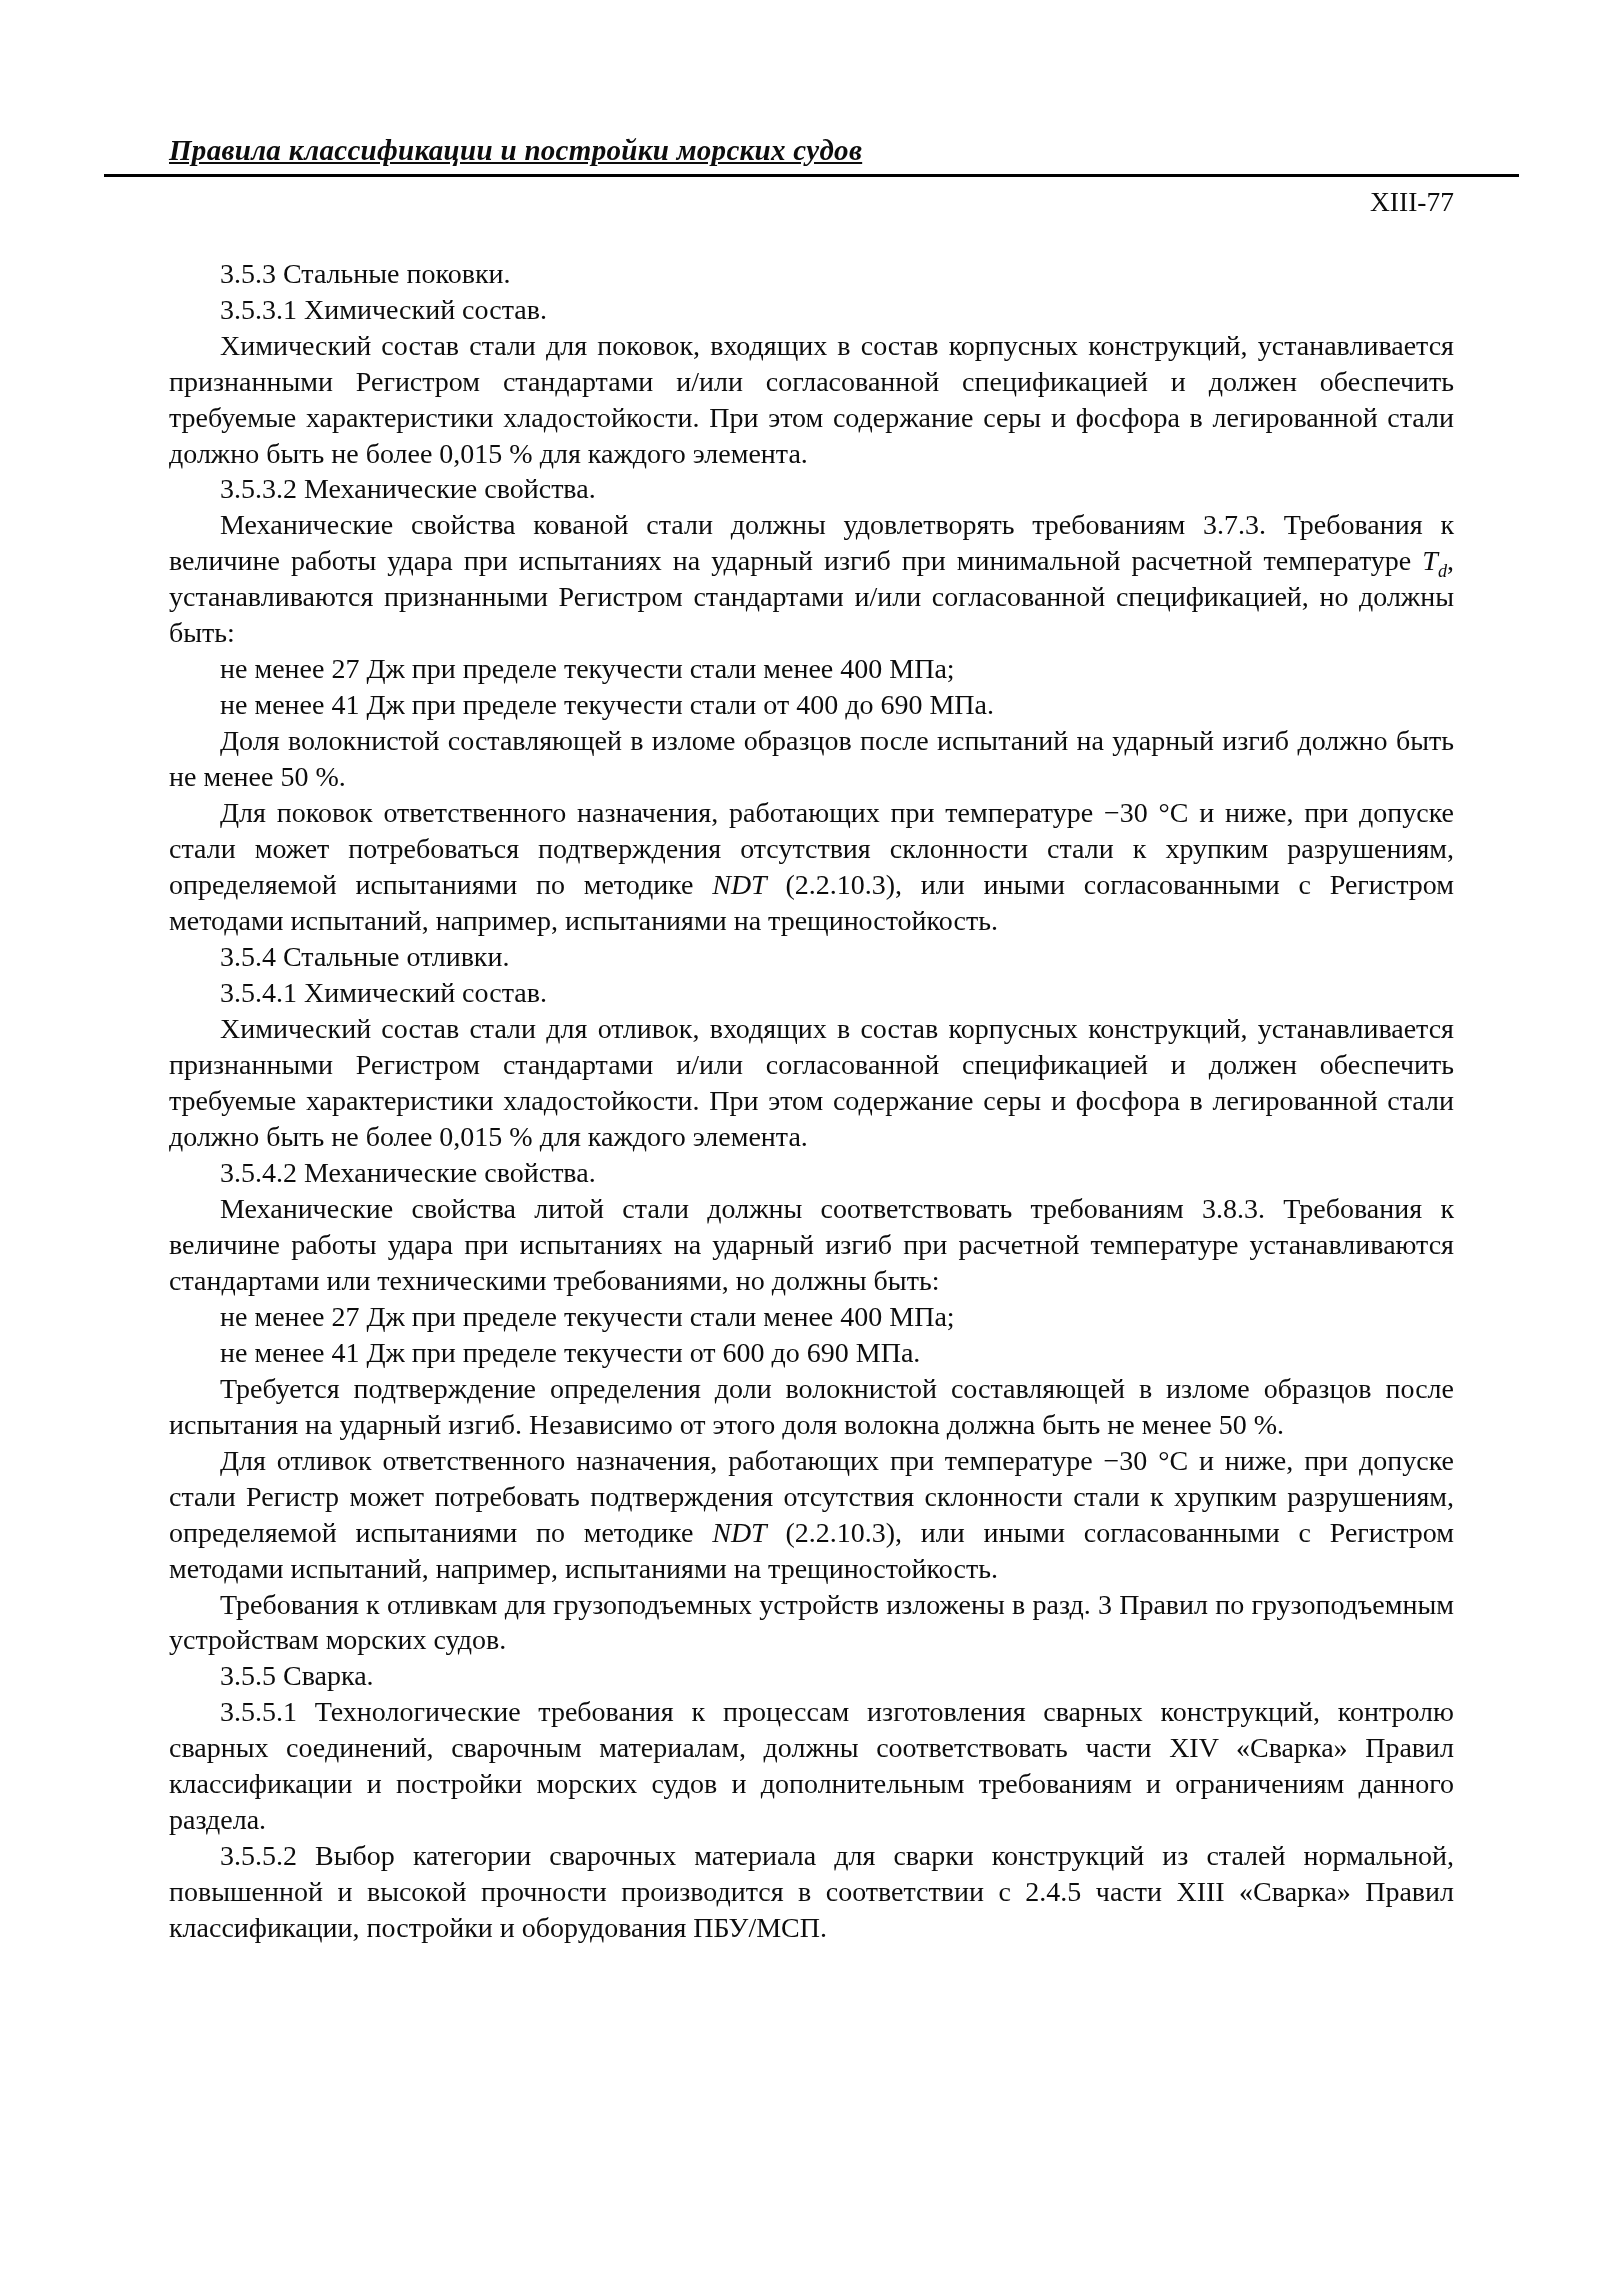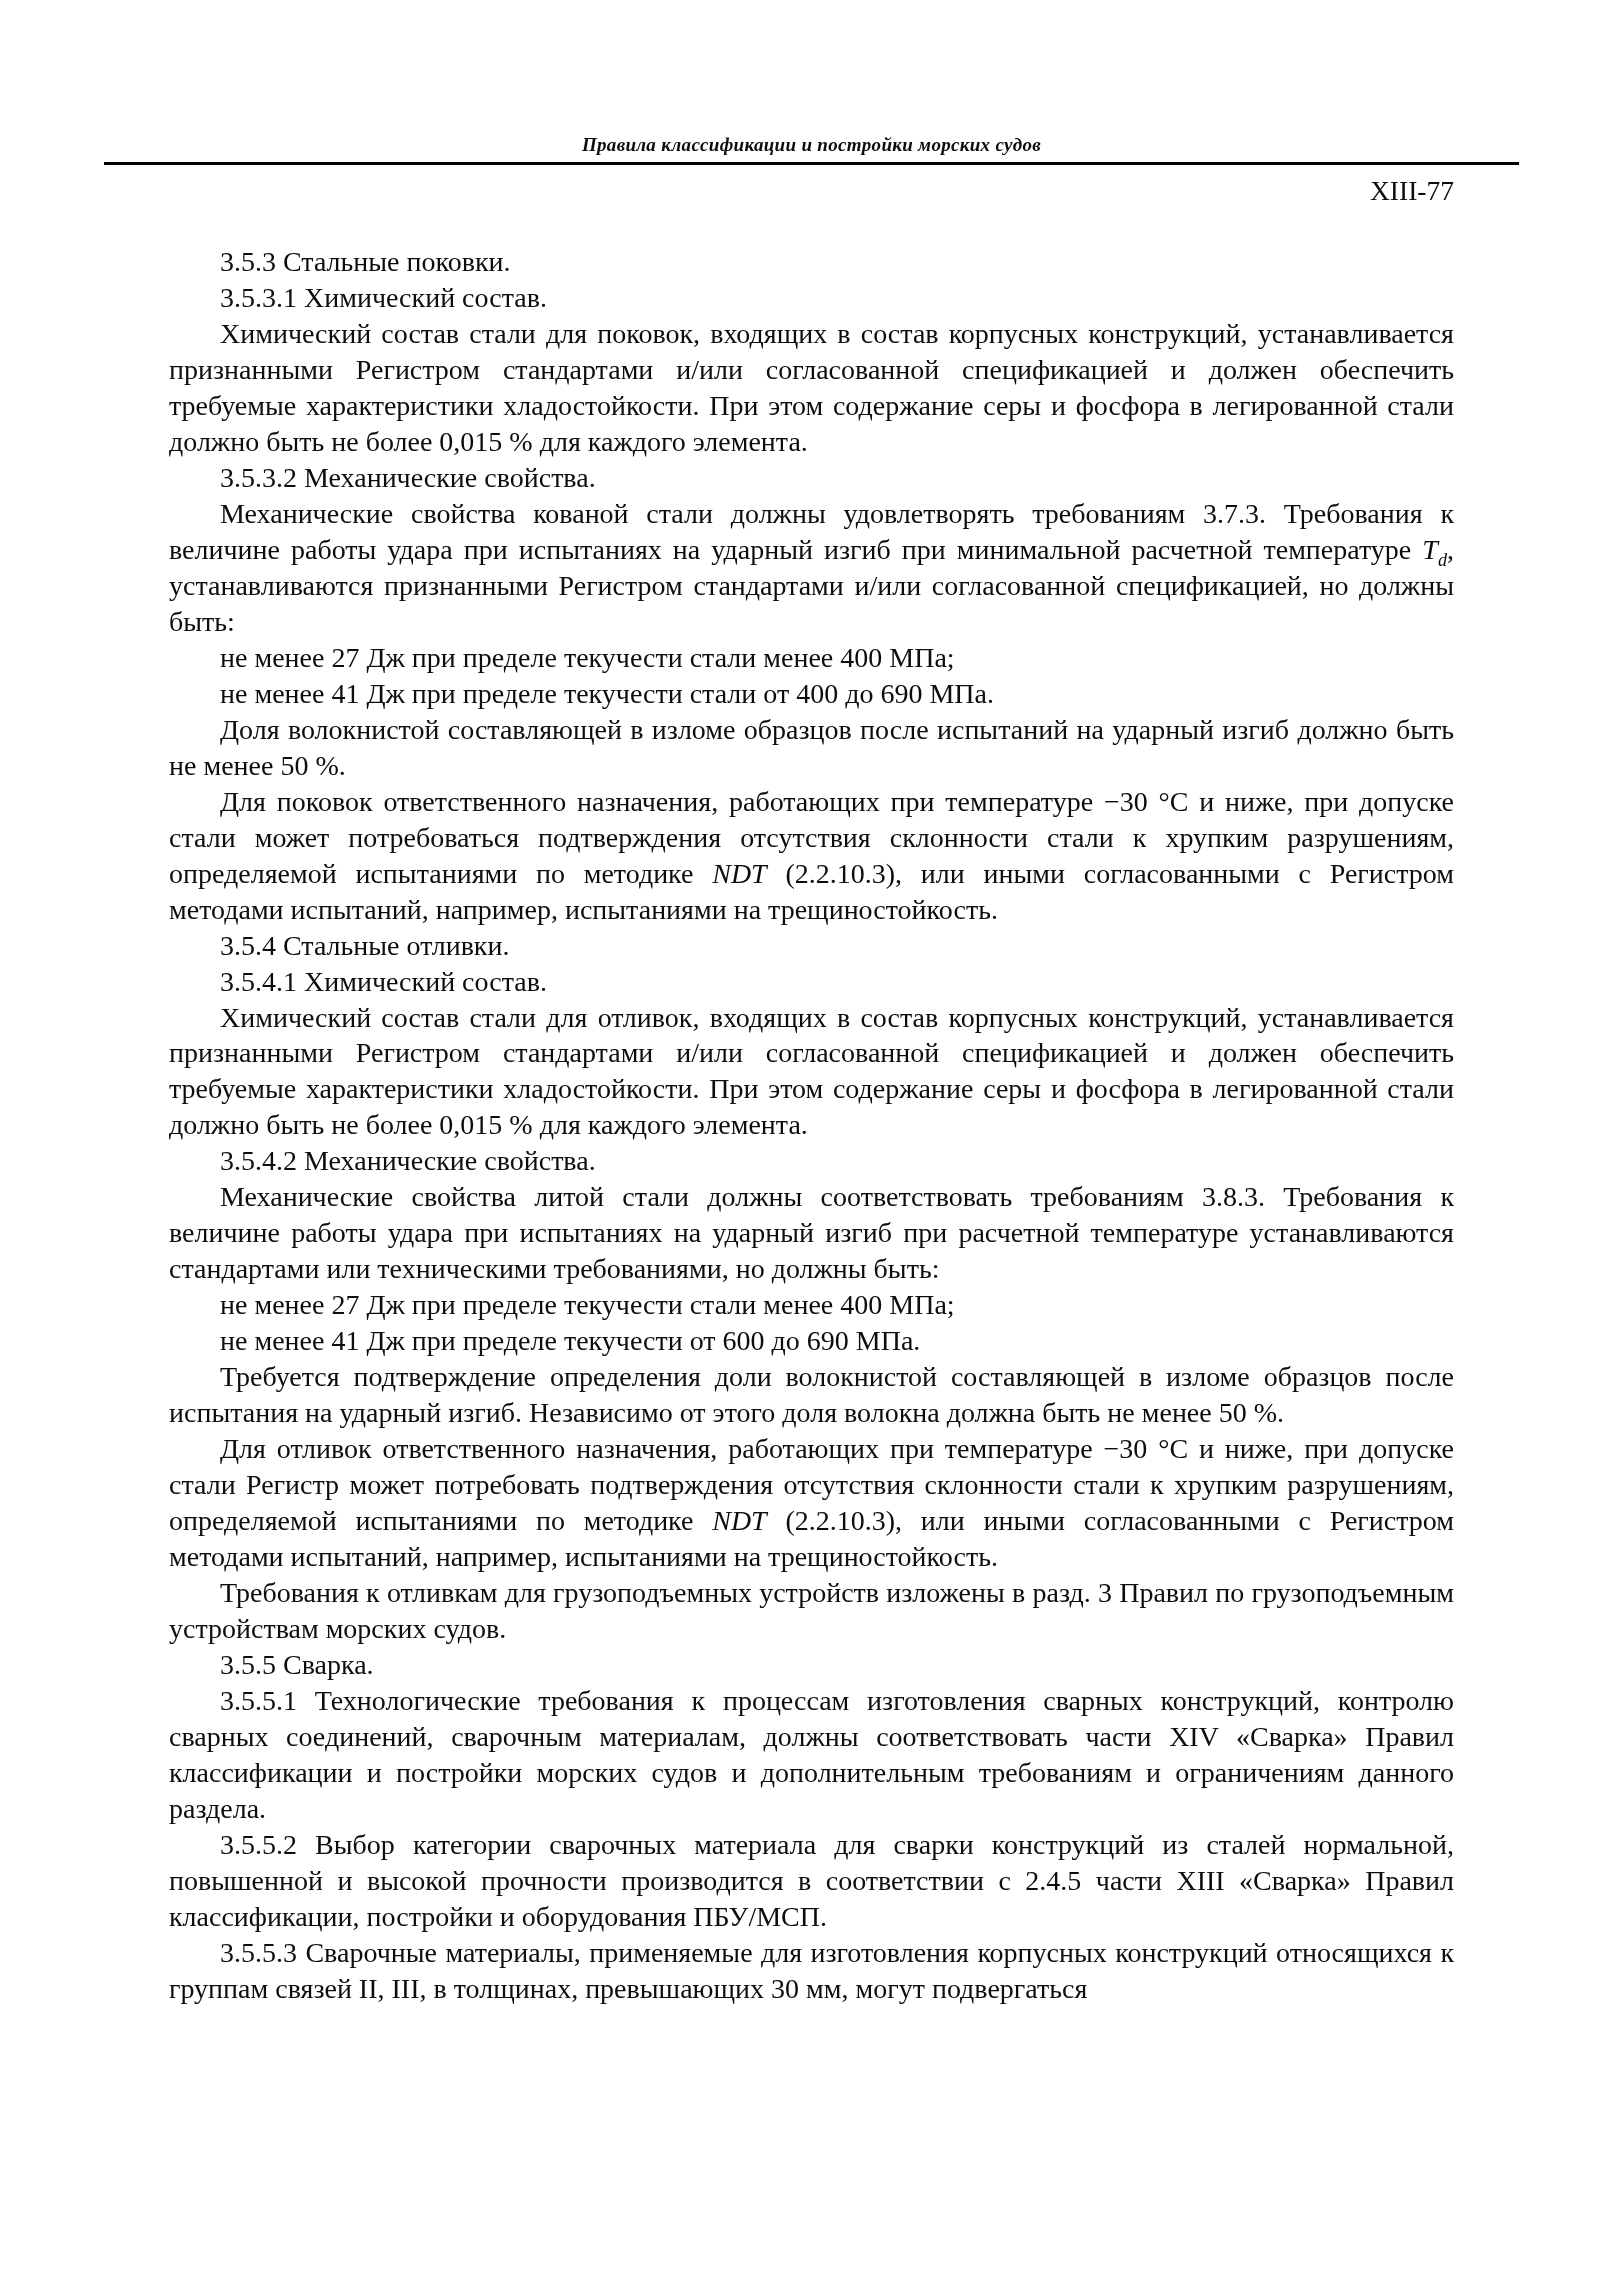--- a/index.html
+++ b/index.html
@@ -15,26 +15,27 @@
     color: #0d0d0d;
   }
   .page {
     box-sizing: border-box;
     width: 1623px;
     height: 2295px;
     padding: 134px 169px 0 169px;
     position: relative;
   }
   .running-head {
-    text-align: center;
+    text-align: left;
     font-style: italic;
     font-weight: bold;
-    font-size: 19px;
+    font-size: 29px;
     line-height: 1.15;
     letter-spacing: 0.3px;
+    text-decoration: underline;
   }
   .head-rule {
     height: 0;
     border: 0;
     border-top: 3.9px solid #000;
     margin: 6.5px -65px 0 -65px;
   }
   .page-number {
     text-align: right;
     font-size: 27.5px;
@@ -84,16 +85,15 @@
       <p class="para body"><span class="b">3.5.4.2</span><span> Механические свойства.</span></p>
       <p class="para body"><span>Механические свойства литой стали должны соответствовать требованиям 3.8.3. Требования к величине работы удара при испытаниях на ударный изгиб при расчетной температуре устанавливаются стандартами или техническими требованиями, но должны быть:</span></p>
       <p class="para list"><span>не менее 27 Дж при пределе текучести стали менее 400 МПа;</span></p>
       <p class="para list"><span>не менее 41 Дж при пределе текучести от 600 до 690 МПа.</span></p>
       <p class="para body"><span>Требуется подтверждение определения доли волокнистой составляющей в изломе образцов после испытания на ударный изгиб. Независимо от этого доля волокна должна быть не менее 50 %.</span></p>
       <p class="para body"><span>Для отливок ответственного назначения, работающих при температуре −30 °С и ниже, при допуске стали Регистр может потребовать подтверждения отсутствия склонности стали к хрупким разрушениям, определяемой испытаниями по методике </span><span class="i">NDT</span><span> (2.2.10.3), или иными согласованными с Регистром методами испытаний, например, испытаниями на трещиностойкость.</span></p>
       <p class="para body"><span>Требования к отливкам для грузоподъемных устройств изложены в разд. 3 Правил по грузоподъемным устройствам морских судов.</span></p>
       <p class="para heading"><span class="b">3.5.5 Сварка.</span></p>
       <p class="para body"><span class="b">3.5.5.1</span><span> Технологические требования к процессам изготовления сварных конструкций, контролю сварных соединений, сварочным материалам, должны соответствовать части XIV «Сварка» Правил классификации и постройки морских судов и дополнительным требованиям и ограничениям данного раздела.</span></p>
       <p class="para body"><span class="b">3.5.5.2</span><span> Выбор категории сварочных материала для сварки конструкций из сталей нормальной, повышенной и высокой прочности производится в соответствии с 2.4.5 части XIII «Сварка» Правил классификации, постройки и оборудования ПБУ/МСП.</span></p>
-      <p class="para body"><span class="b">3.5.5.3</span><span> Сварочные материалы, применяемые для изготовления корпусных конструкций относящихся к группам связей II, III, в толщинах, превышающих 30 мм, могут подвергаться</span></p>
     </div>
 </div>
 
 
 </body></html>

